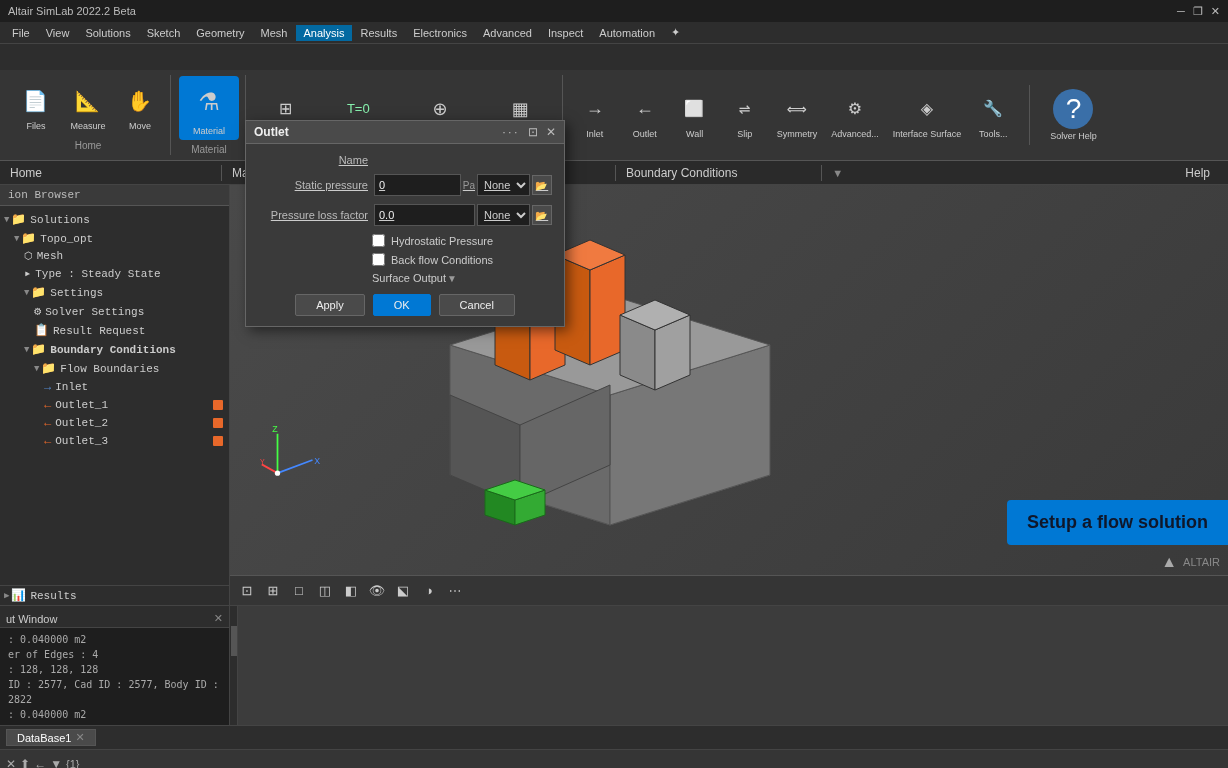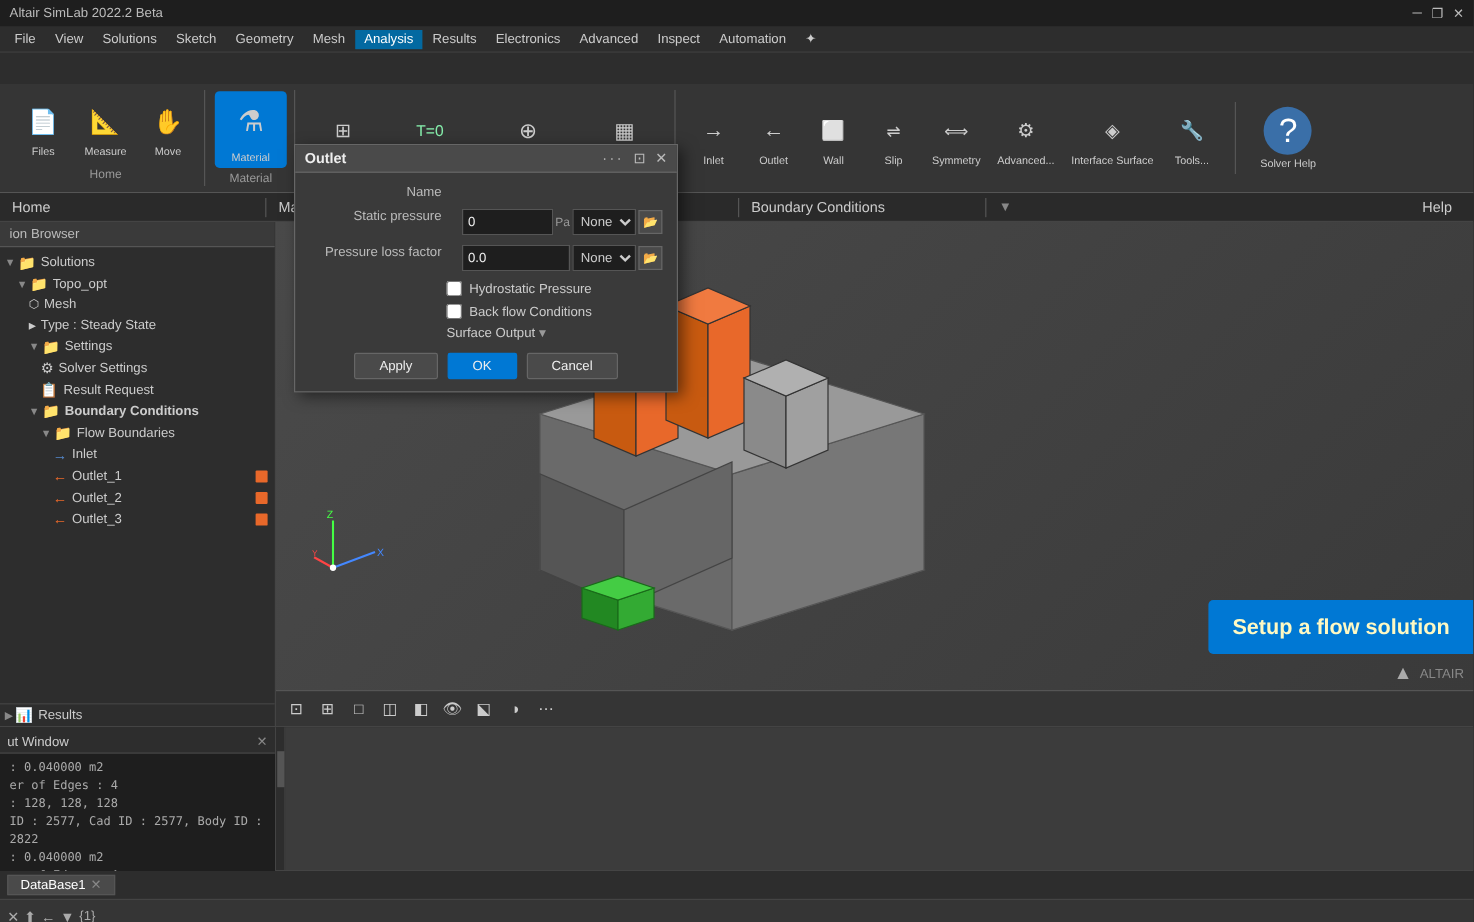--- a/index.html
+++ b/index.html
@@ -135,20 +135,21 @@
     }
 
     
     #left-panel {
       width: 230px;
       background: #2d2d2d;
       border-right: 1px solid #444;
       display: flex;
       flex-direction: column;
       overflow: hidden;
+      font-family: Liberation Mono, monospace;
     }
     #left-panel-header {
       background: #3a3a3a;
       padding: 4px 8px;
       font-size: 11px;
       color: #bbb;
       border-bottom: 1px solid #555;
     }
     #tree {
       flex: 1;
@@ -311,23 +312,24 @@
       display: flex; gap: 8px;
     }
     #outlet-dialog-header .header-icons span {
       cursor: pointer; color: #bbb; font-size: 12px;
     }
     #outlet-dialog-body {
       padding: 10px 12px;
     }
     .form-row {
       display: flex;
-      align-items: flex-start;
+      align-items: center;
       margin-bottom: 8px;
-      gap: 17px;
+      gap: 6px;
+      text-decoration: underline;
     }
     .form-label {
       width: 110px;
       color: #bbb;
       font-size: 11px;
       text-align: right;
       flex-shrink: 0;
     }
     .form-input {
       flex: 1;
@@ -398,21 +400,21 @@
       border-radius: 2px;
     }
     .dialog-btn.primary { background: #0078d4; border-color: #0078d4; }
 
     
     #cta-overlay {
       position: absolute;
       bottom: 30px;
       right: 0;
       background: #0078d4;
-      color: #fef9c3;
+      color: #0f172a;
       padding: 12px 20px;
       font-size: 18px;
       font-weight: bold;
       border-radius: 4px 0 0 4px;
     }
 
     
     #altair-logo {
       position: absolute;
       bottom: 4px;

